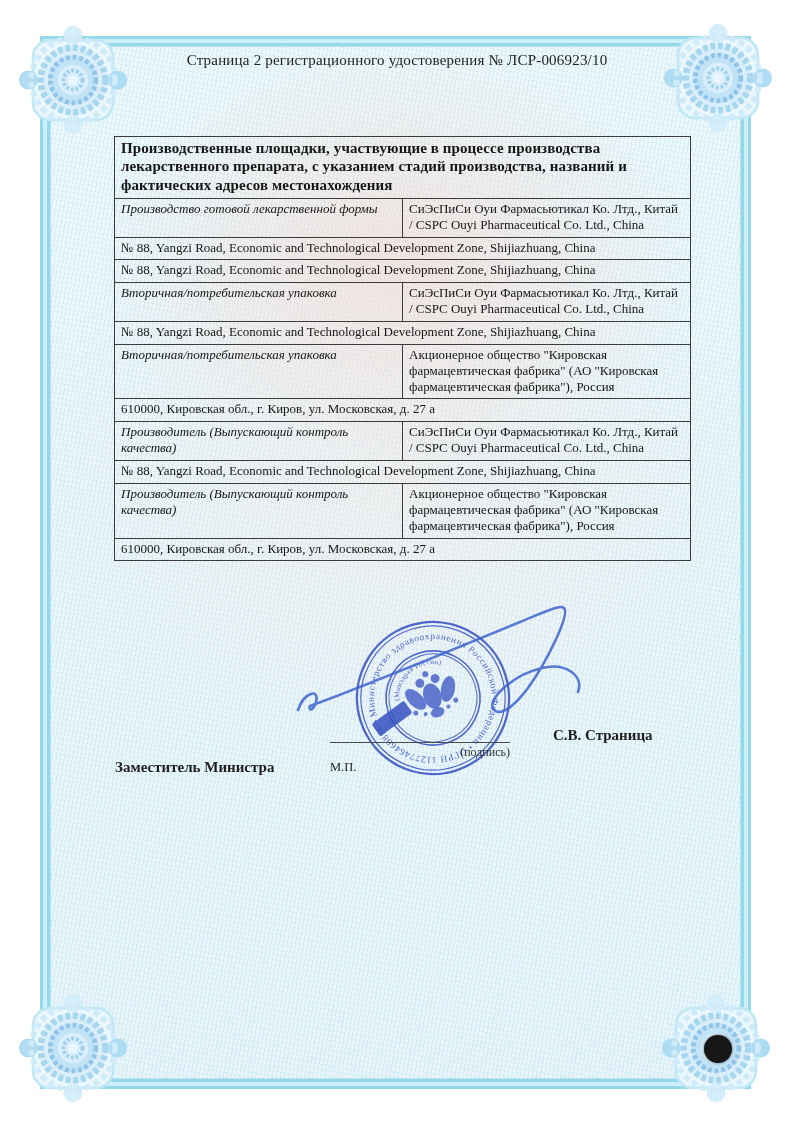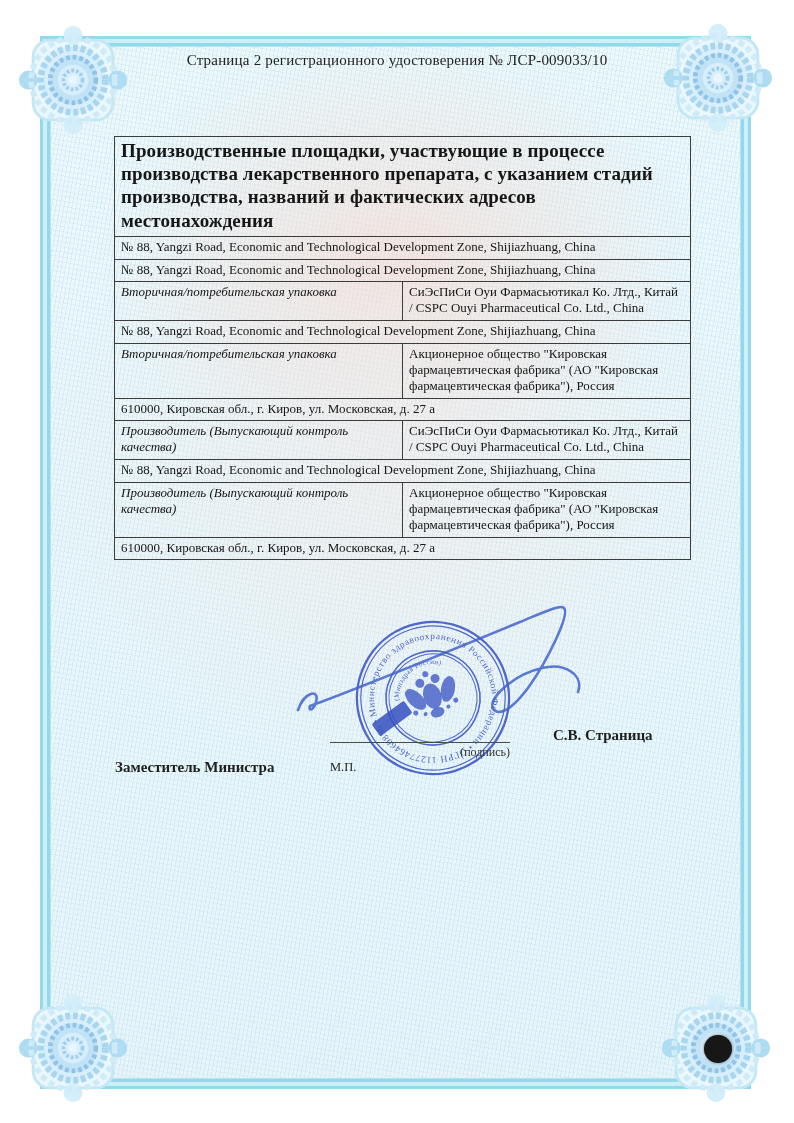--- a/index.html
+++ b/index.html
@@ -46,21 +46,21 @@
   table.prod{
     position:absolute;left:114px;top:136px;width:577px;
     border-collapse:collapse;table-layout:fixed;
     font-size:13px;line-height:1.22;color:#161616;
   }
   table.prod td{
     border:1px solid #3c3c3c;vertical-align:top;
     padding:2px 6px 4px 6px;box-sizing:border-box;
     background:transparent;
   }
-  td.title-cell{font-weight:bold;font-size:19px;letter-spacing:0.1px;}
+  td.title-cell{font-weight:bold;font-size:15px;letter-spacing:0.1px;}
   td.stage-cell{font-style:italic;width:329px;}
   td.producer-cell{width:248px;}
   td.address-cell{}
 
   
   .sig-title{position:absolute;left:115px;top:727px;font-weight:bold;font-size:15px;margin-top:32px;}
   .sig-name{position:absolute;left:553px;top:727px;font-weight:bold;font-size:15px;}
   .sig-line{position:absolute;left:330px;top:742px;width:180px;border-top:1px solid #4a4a4a;}
   .sig-caption{position:absolute;left:330px;top:745px;width:180px;text-align:right;font-size:12px;color:#333;}
   .seal-caption{position:absolute;left:330px;top:760px;width:180px;text-align:left;font-size:12.5px;color:#222;}
@@ -141,26 +141,30 @@
     <circle r="36" fill="#d8effb"></circle>
     <circle r="34" fill="none" stroke="#a9d6ef" stroke-width="7" stroke-dasharray="5 3"></circle>
     <circle r="26" fill="#c2e3f6"></circle>
     <circle r="24" fill="none" stroke="#8fc3e8" stroke-width="5" stroke-dasharray="4 3"></circle>
     <circle r="16" fill="#d8eefb"></circle>
     <circle r="10" fill="none" stroke="#9fd0ec" stroke-width="4" stroke-dasharray="3 2"></circle>
     <circle r="5" fill="#eaf6fd"></circle>
   </svg>
   <div class="punch-hole"></div>
 
-  <div class="doc-header">Страница 2 регистрационного удостоверения № ЛСР-009033/10</div>
+  <div class="doc-header">Страница 2 регистрационного удостоверения № ЛСР-006923/10</div>
 
   <table class="prod">
     <tbody>
         <tr>
       <td class="title-cell" colspan="2">Производственные площадки, участвующие в процессе производства лекарственного препарата, с указанием стадий производства, названий и фактических адресов местонахождения</td>
+    </tr>
+    <tr>
+      <td class="stage-cell">Производство готовой лекарственной формы</td>
+      <td class="producer-cell">СиЭсПиСи Оуи Фармасьютикал Ко. Лтд., Китай / CSPC Ouyi Pharmaceutical Co. Ltd., China</td>
     </tr>
     <tr>
       <td class="address-cell" colspan="2">№ 88, Yangzi Road, Economic and Technological Development Zone, Shijiazhuang, China</td>
     </tr>
     <tr>
       <td class="address-cell" colspan="2">№ 88, Yangzi Road, Economic and Technological Development Zone, Shijiazhuang, China</td>
     </tr>
     <tr>
       <td class="stage-cell">Вторичная/потребительская упаковка</td>
       <td class="producer-cell">СиЭсПиСи Оуи Фармасьютикал Ко. Лтд., Китай / CSPC Ouyi Pharmaceutical Co. Ltd., China</td>

